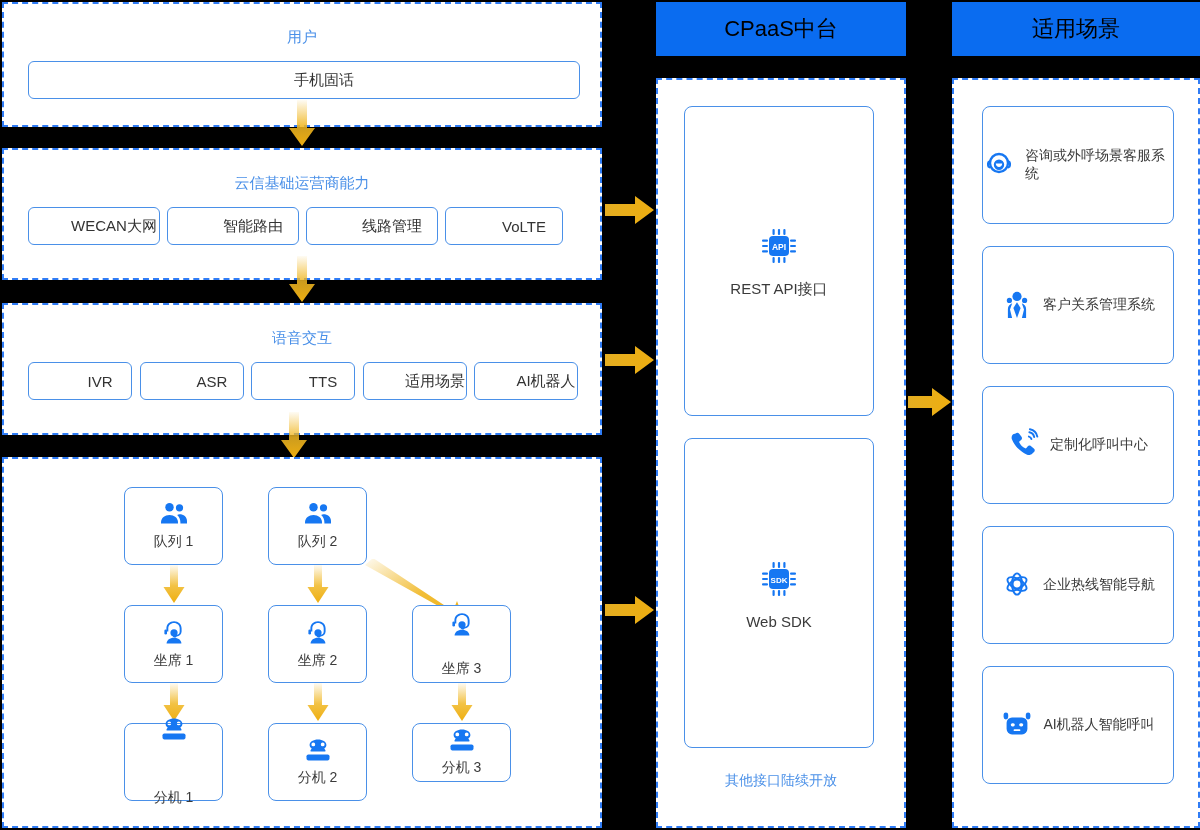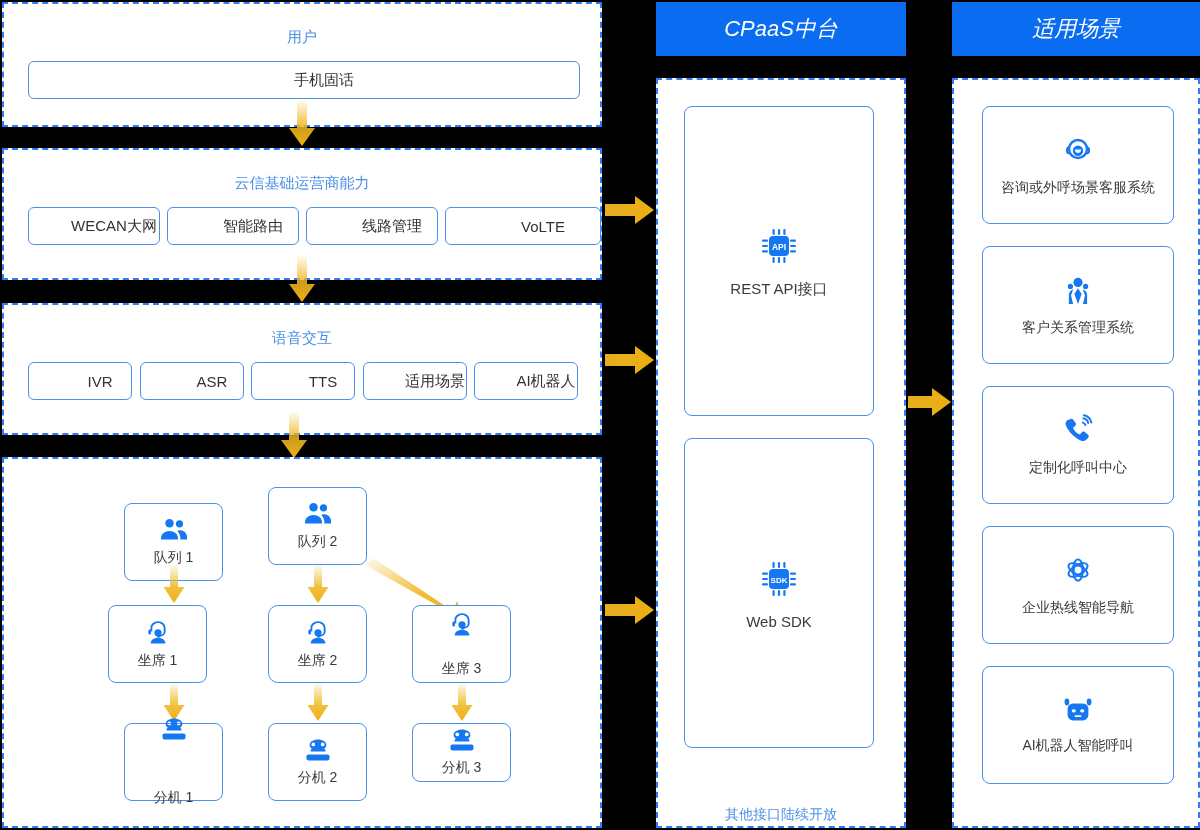--- a/index.html
+++ b/index.html
@@ -18,32 +18,32 @@
         justify-content:center;color:#333;font-size:15px;padding-left:40px;}
 
   
   .node{background:#ffffff;border:1px solid #4a90e8;border-radius:8px;
         box-sizing:border-box;display:flex;flex-direction:column;
         align-items:center;justify-content:center;gap:7px;
         color:#3b3b3b;font-size:14px;position:absolute;}
   .node svg{display:block;}
 
   
-  .banner{position:absolute;background:#0a6cf0;color:#ffffff;font-size:22px;
-          display:flex;align-items:center;justify-content:center;font-style:italic;}
+  .banner{position:absolute;background:#0a6cf0;color:#000000;font-size:22px;
+          display:flex;align-items:center;justify-content:center;}
 
   
   .arrow{position:absolute;}
 
   .note{position:absolute;color:#4a90e8;font-size:14px;text-align:center;
         width:100%;left:0;}
 
   .scene-card{position:absolute;background:#fff;border:1px solid #4a90e8;
               border-radius:8px;box-sizing:border-box;display:flex;
-              flex-direction:column;align-items:center;justify-content:center;
+              flex-direction:row;align-items:center;justify-content:center;
               gap:10px;color:#3b3b3b;font-size:14px;}
 </style>
 </head>
 <body>
 
 <svg width="0" height="0" style="position:absolute" aria-hidden="true">
   <defs>
     <linearGradient id="gradDown" x1="0" y1="0" x2="0" y2="1">
       <stop offset="0%" stop-color="#f0b723" stop-opacity="0.05"></stop>
       <stop offset="55%" stop-color="#f0b723" stop-opacity="0.85"></stop>
@@ -70,21 +70,21 @@
   <svg width="32" height="48" viewBox="0 0 32 48">
     <path d="M11 0 h10 v28 h8 L16 46 L3 28 h8 Z" fill="url(#gradDown)"></path>
   </svg>
 </div>
 
 <div class="panel" style="left:2px;top:148px;width:600px;height:132px;">
   <div class="panel-title">云信基础运营商能力</div>
   <div class="chip" style="position:absolute;left:24px;top:57px;width:132px;height:38px;">WECAN大网</div>
   <div class="chip" style="position:absolute;left:163px;top:57px;width:132px;height:38px;">智能路由</div>
   <div class="chip" style="position:absolute;left:302px;top:57px;width:132px;height:38px;">线路管理</div>
-  <div class="chip" style="position:absolute;left:441px;top:57px;width:156px;height:38px;">VoLTE</div>
+  <div class="chip" style="position:absolute;left:441px;top:57px;width:118px;height:38px;">VoLTE</div>
 </div>
 
 <div class="arrow" style="left:286px;top:256px;">
   <svg width="32" height="48" viewBox="0 0 32 48">
     <path d="M11 0 h10 v28 h8 L16 46 L3 28 h8 Z" fill="url(#gradDown)"></path>
   </svg>
 </div>
 
 <div class="panel" style="left:2px;top:303px;width:600px;height:132px;">
   <div class="panel-title">语音交互</div>
@@ -96,21 +96,21 @@
 </div>
 
 <div class="arrow" style="left:278px;top:412px;">
   <svg width="32" height="48" viewBox="0 0 32 48">
     <path d="M11 0 h10 v28 h8 L16 46 L3 28 h8 Z" fill="url(#gradDown)"></path>
   </svg>
 </div>
 
 <div class="panel" style="left:2px;top:457px;width:600px;height:371px;">
 
-  <div class="node" style="left:120px;top:28px;width:99px;height:78px;margin-top:16px;">
+  <div class="node" style="left:120px;top:28px;width:99px;height:78px;">
     <span>
       <svg width="28" height="24" viewBox="0 0 28 24" fill="#1677f2">
         <circle cx="9.5" cy="5.2" r="4.2"></circle>
         <circle cx="19.5" cy="5.8" r="3.6"></circle>
         <path d="M1 20.5c0-4.6 3.8-7.5 8.5-7.5s8.5 2.9 8.5 7.5v1H1z"></path>
         <path d="M19.5 12.3c4.1 0 7.5 2.6 7.5 6.7v2.5h-6.6v-1.2c0-3-1.2-5.6-3.2-7.4.7-.4 1.5-.6 2.3-.6z"></path>
       </svg>
     </span>
     <span>队列 1</span>
   </div>
@@ -137,33 +137,33 @@
       <path d="M9 0 h8 v22 h6.5 L13 38 L2.5 22 H9 Z" fill="url(#gradDown)"></path>
     </svg>
   </div>
 
   <div class="arrow" style="left:355px;top:100px;">
     <svg width="110" height="62" viewBox="0 0 110 62">
       <path d="M4 0 L12 -7 L92 46 L96 36 L104 58 L80 55 L88 47 Z" transform="translate(2,6)" fill="url(#gradDiag)"></path>
     </svg>
   </div>
 
-  <div class="node" style="left:104px;top:146px;width:99px;height:78px;">
+  <div class="node" style="left:120px;top:146px;width:99px;height:78px;">
     <span>
       <svg width="26" height="26" viewBox="0 0 26 26" fill="#1677f2">
         <path d="M13 2.2c-4.4 0-7.6 3.1-7.6 7.2v3.1h1.9V9.4c0-3.1 2.5-5.4 5.7-5.4s5.7 2.3 5.7 5.4v3.1c0 2.1-1.3 3.2-3.1 3.4-.3-.7-1-1.1-1.8-1.1-1.1 0-2 .8-2 1.9s.9 1.9 2 1.9c.8 0 1.5-.5 1.8-1.2 2.7-.2 4.9-1.8 5-4.9V9.4c0-4.1-3.2-7.2-7.6-7.2z"></path>
         <rect x="3.4" y="10.4" width="2.6" height="5.2" rx="1.3"></rect>
         <circle cx="13" cy="13.8" r="3.6"></circle>
         <path d="M5.6 24.6c0-3.6 3.3-5.9 7.4-5.9s7.4 2.3 7.4 5.9z"></path>
       </svg>
     </span>
     <span>坐席 1</span>
   </div>
 
-  <div class="node" style="left:264px;top:146px;width:99px;height:78px;border-radius:10px;">
+  <div class="node" style="left:264px;top:146px;width:99px;height:78px;">
     <span>
       <svg width="26" height="26" viewBox="0 0 26 26" fill="#1677f2">
         <path d="M13 2.2c-4.4 0-7.6 3.1-7.6 7.2v3.1h1.9V9.4c0-3.1 2.5-5.4 5.7-5.4s5.7 2.3 5.7 5.4v3.1c0 2.1-1.3 3.2-3.1 3.4-.3-.7-1-1.1-1.8-1.1-1.1 0-2 .8-2 1.9s.9 1.9 2 1.9c.8 0 1.5-.5 1.8-1.2 2.7-.2 4.9-1.8 5-4.9V9.4c0-4.1-3.2-7.2-7.6-7.2z"></path>
         <rect x="3.4" y="10.4" width="2.6" height="5.2" rx="1.3"></rect>
         <circle cx="13" cy="13.8" r="3.6"></circle>
         <path d="M5.6 24.6c0-3.6 3.3-5.9 7.4-5.9s7.4 2.3 7.4 5.9z"></path>
       </svg>
     </span>
     <span>坐席 2</span>
   </div>
@@ -288,21 +288,21 @@
           <rect x="33" y="15.5" width="6" height="2.2" rx="1"></rect>
           <rect x="33" y="20.9" width="6" height="2.2" rx="1"></rect>
           <rect x="33" y="26.3" width="6" height="2.2" rx="1"></rect>
         </g>
         <text x="22" y="25.5" text-anchor="middle" fill="#ffffff" font-family="'Liberation Sans',sans-serif" font-size="8" font-weight="bold">SDK</text>
       </svg>
     </span>
     <span>Web SDK</span>
   </div>
 
-  <div class="note" style="top:692px;margin-top:34px;">其他接口陆续开放</div>
+  <div class="note" style="top:692px;">其他接口陆续开放</div>
 </div>
 
 <div class="arrow" style="left:908px;top:385px;">
   <svg width="44" height="34" viewBox="0 0 44 34">
     <path d="M0 11 h24 V3 L43 17 L24 31 v-8 H0 Z" fill="url(#gradRight)"></path>
   </svg>
 </div>
 
 <div class="banner" style="left:952px;top:2px;width:248px;height:54px;">适用场景</div>
 

